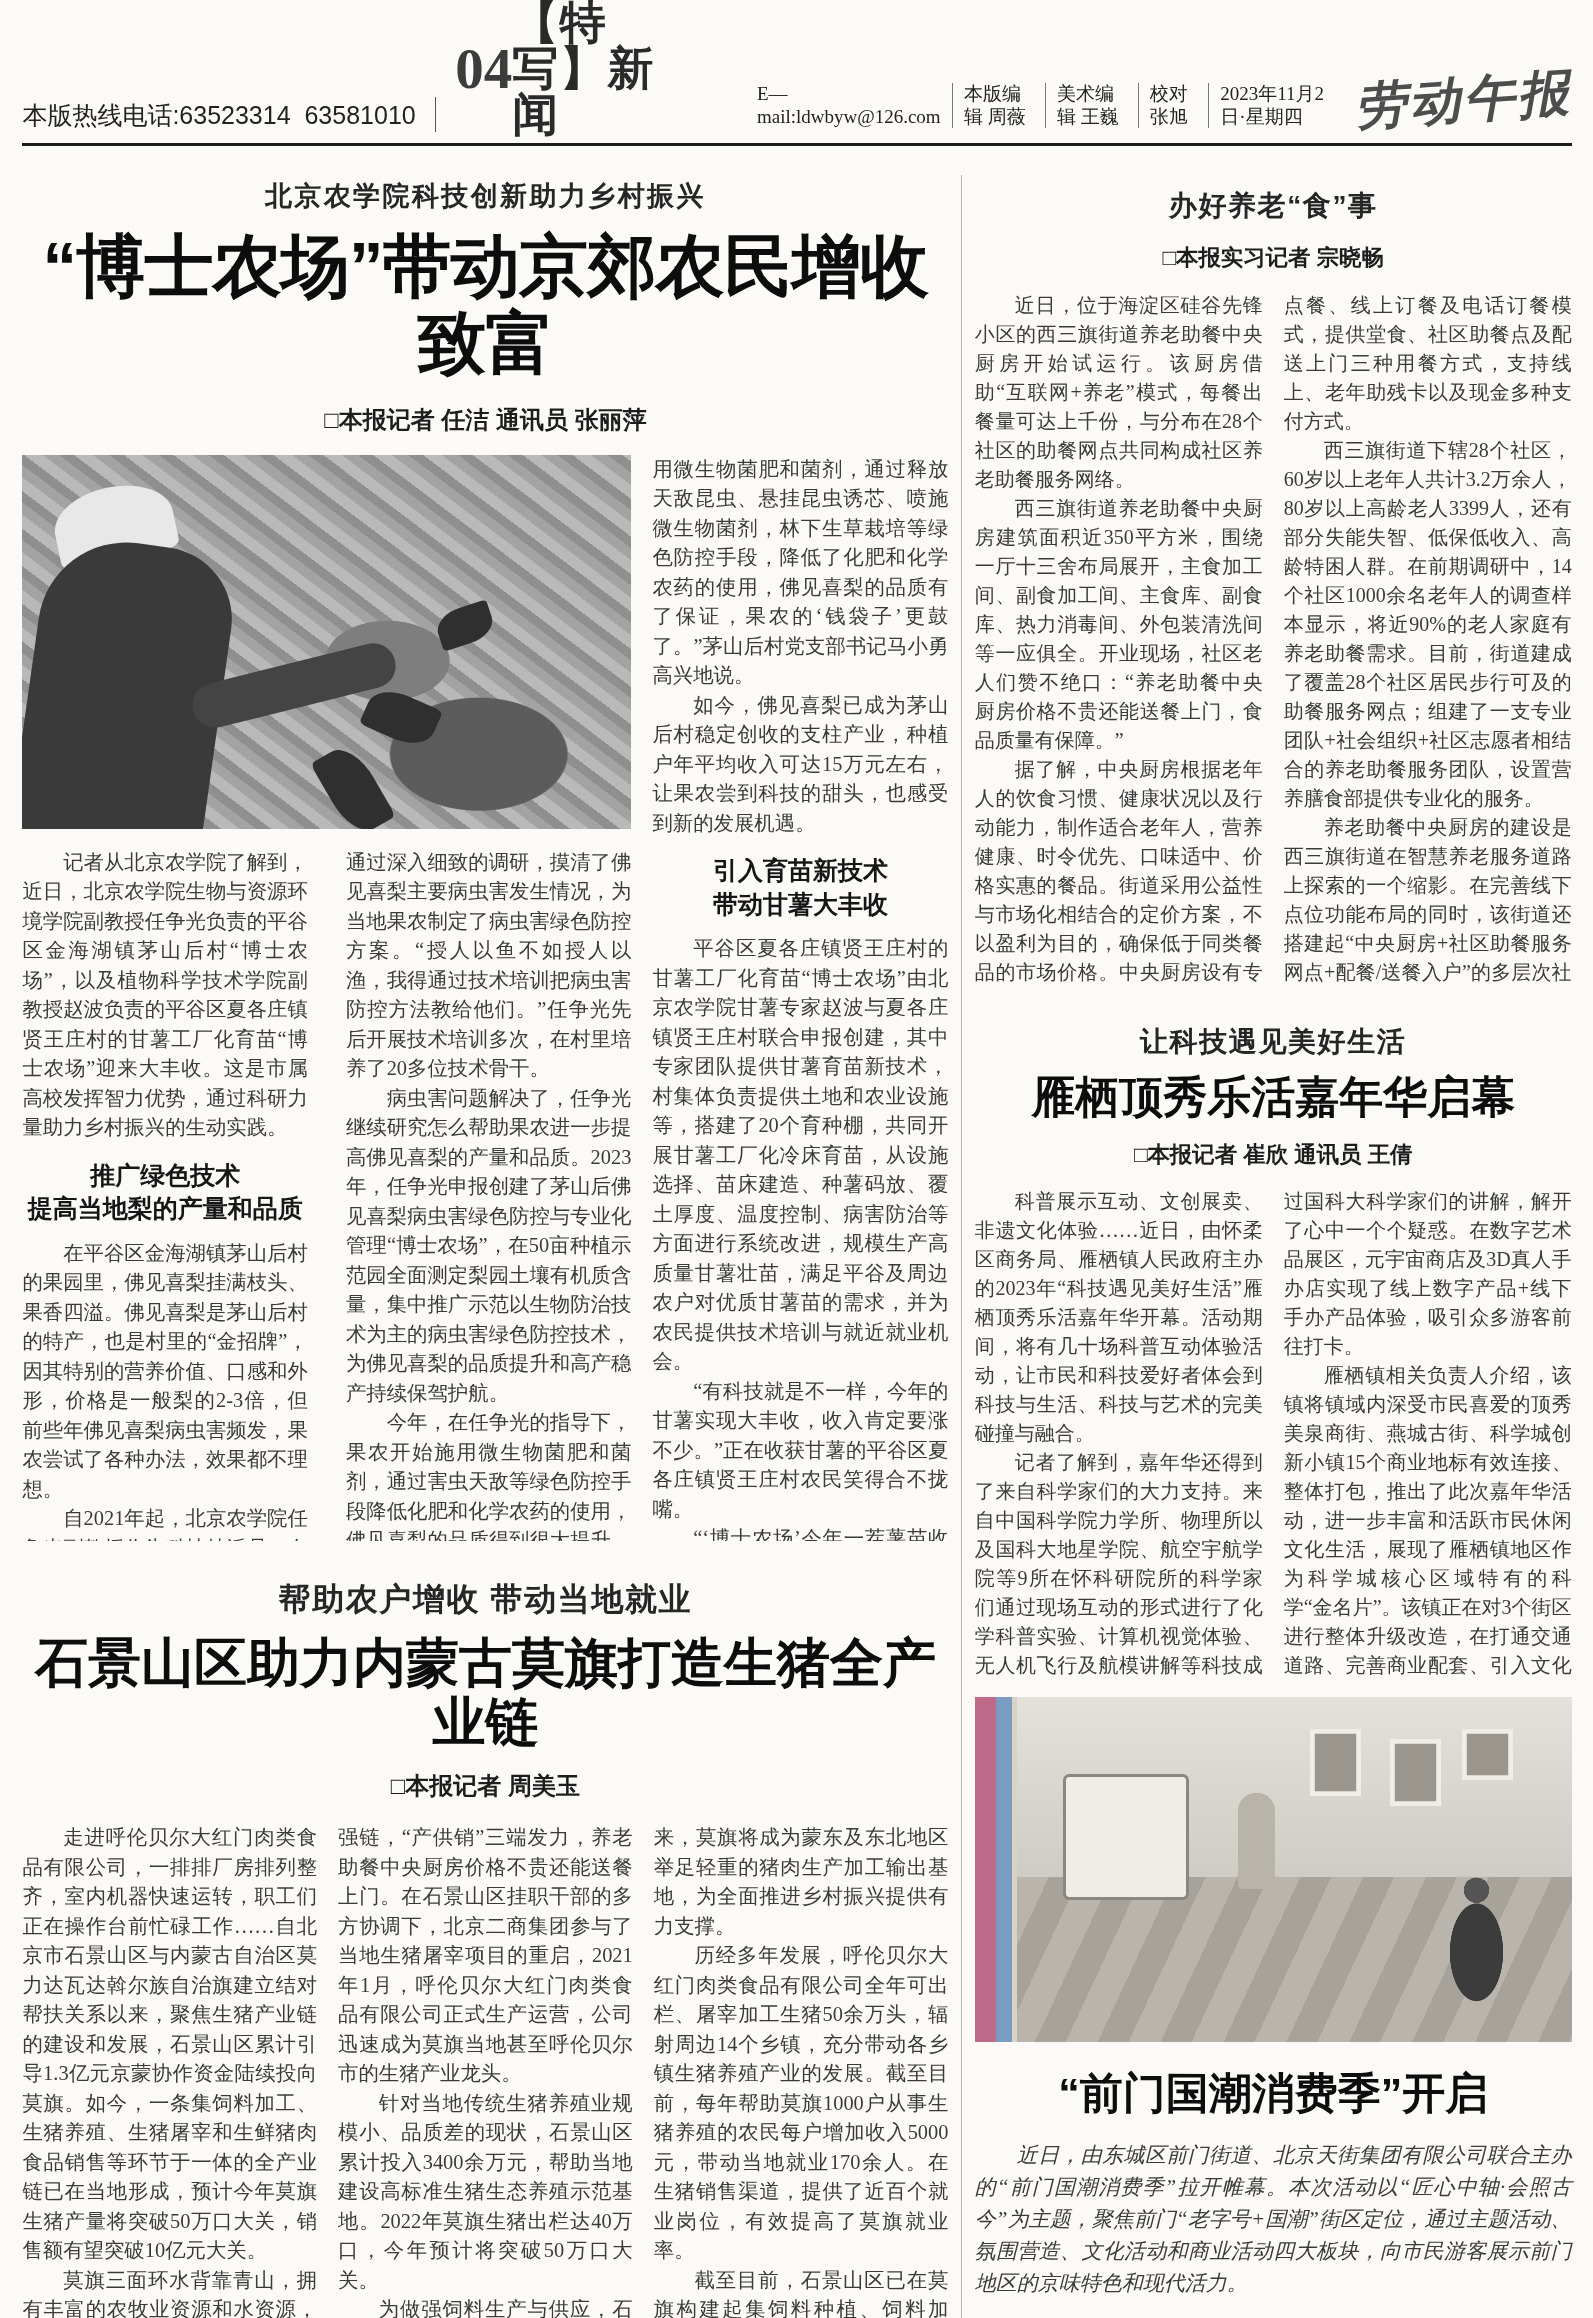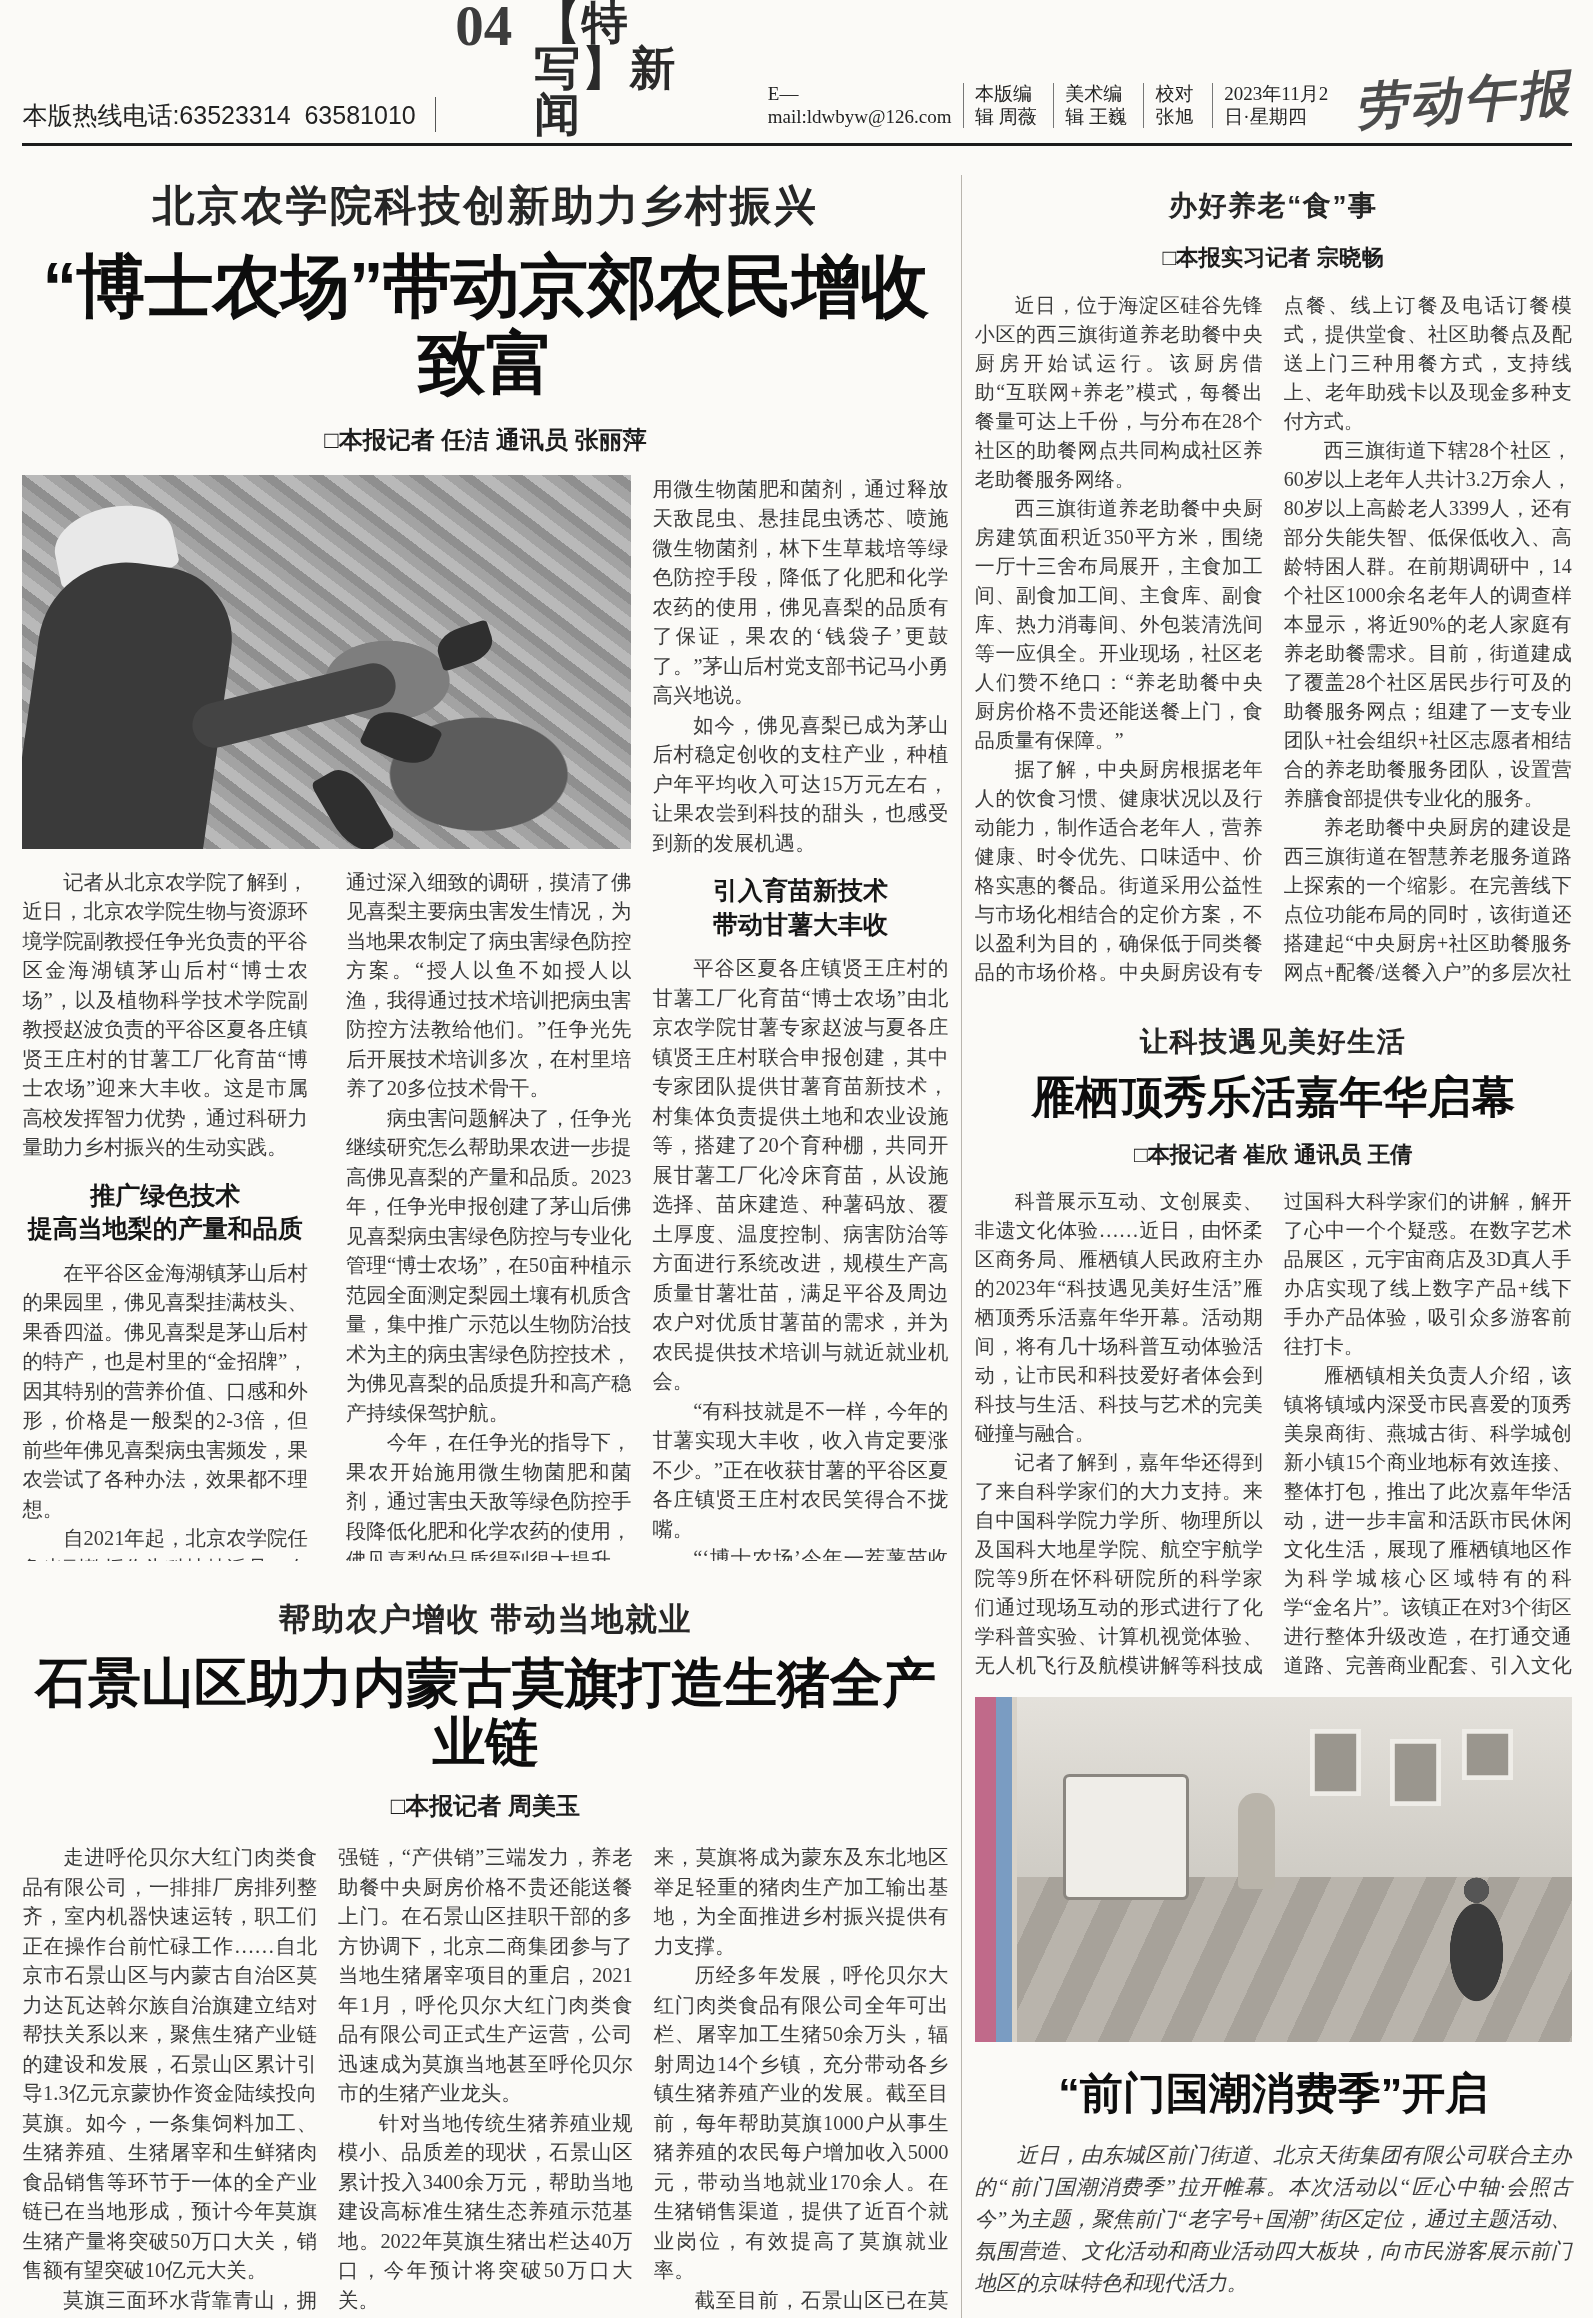--- a/index.html
+++ b/index.html
@@ -14,21 +14,21 @@
 
   
   .header{
     margin-top:73px;height:65px;
     border-bottom:3.2px solid #1c1c1c;
     display:flex;align-items:flex-end;gap:14.4px;
     padding-bottom:4.8px;
   }
   .hotline{font-family:"Liberation Sans","DejaVu Sans",sans-serif;font-size:25px;color:#222;white-space:pre;padding-bottom:6.4px;}
   .hsep{width:1.6px;height:35px;background:#555;margin:0 4.8px 6.4px 4.8px;}
-  .pagetag{display:flex;align-items:flex-start;gap:22px;padding-bottom:0;}
+  .pagetag{display:flex;align-items:center;gap:0;padding-bottom:0;}
   .pagenum{font-size:57px;font-weight:bold;color:#3c3c3c;line-height:0.9;font-family:"Liberation Serif",serif;}
   .pagename{font-family:Liberation Serif, serif;font-size:46px;font-weight:bold;color:#2a2a2a;line-height:1;letter-spacing:1.6px;}
   .meta{display:flex;margin-left:32px;padding-bottom:9.6px;}
   .meta span{font-size:19px;color:#222;padding:0 11.2px;border-left:1.6px solid #777;line-height:1.2;}
   .meta span:first-child{border-left:none;}
   .masthead{
     margin-left:auto;padding-bottom:3.2px;
     font-family:"DejaVu Serif",serif;font-style:italic;font-weight:bold;
     font-size:51px;color:#4d4d4d;transform:rotate(-4deg);
     letter-spacing:3.2px;white-space:nowrap;
@@ -38,21 +38,21 @@
   .main{display:flex;margin-top:4.8px;}
   .left-sec{width:926px;}
   .vdivider{width:0.8px;background:#b9b5ae;margin:24px 12.8px 16px 12.8px;}
   .right-sec{flex:1;min-width:0;}
 
   
   .kicker{font-family:"Liberation Sans","DejaVu Sans",sans-serif;font-weight:bold;text-align:center;color:#262626;}
   .headline{font-family:"Liberation Sans","DejaVu Sans",sans-serif;font-weight:bold;text-align:center;color:#0d0d0d;line-height:1.12;}
   .byline{font-family:"Liberation Sans","DejaVu Sans",sans-serif;font-weight:bold;text-align:center;color:#1d1d1d;}
 
-  .a-kicker{font-size:42px;margin-top:27px;letter-spacing:2.4px;}
+  .a-kicker{font-size:27px;margin-top:27px;letter-spacing:2.4px;}
   .a-headline{font-size:69px;margin-top:14.4px;letter-spacing:-0.8px;}
   .a-byline{font-size:24px;margin:21px 0 19px 0;}
 
   .b-kicker{font-size:32px;margin-top:37px;letter-spacing:1.6px;}
   .b-headline{font-size:53px;margin-top:11.2px;}
   .b-byline{font-size:24px;margin:19px 0 21px 0;}
 
   .r-kicker{font-size:28px;margin-top:36px;letter-spacing:1.6px;}
   .r-headline{font-size:44px;margin-top:11.2px;}
   .r-byline{font-size:22.4px;margin:17.6px 0 17.6px 0;}

